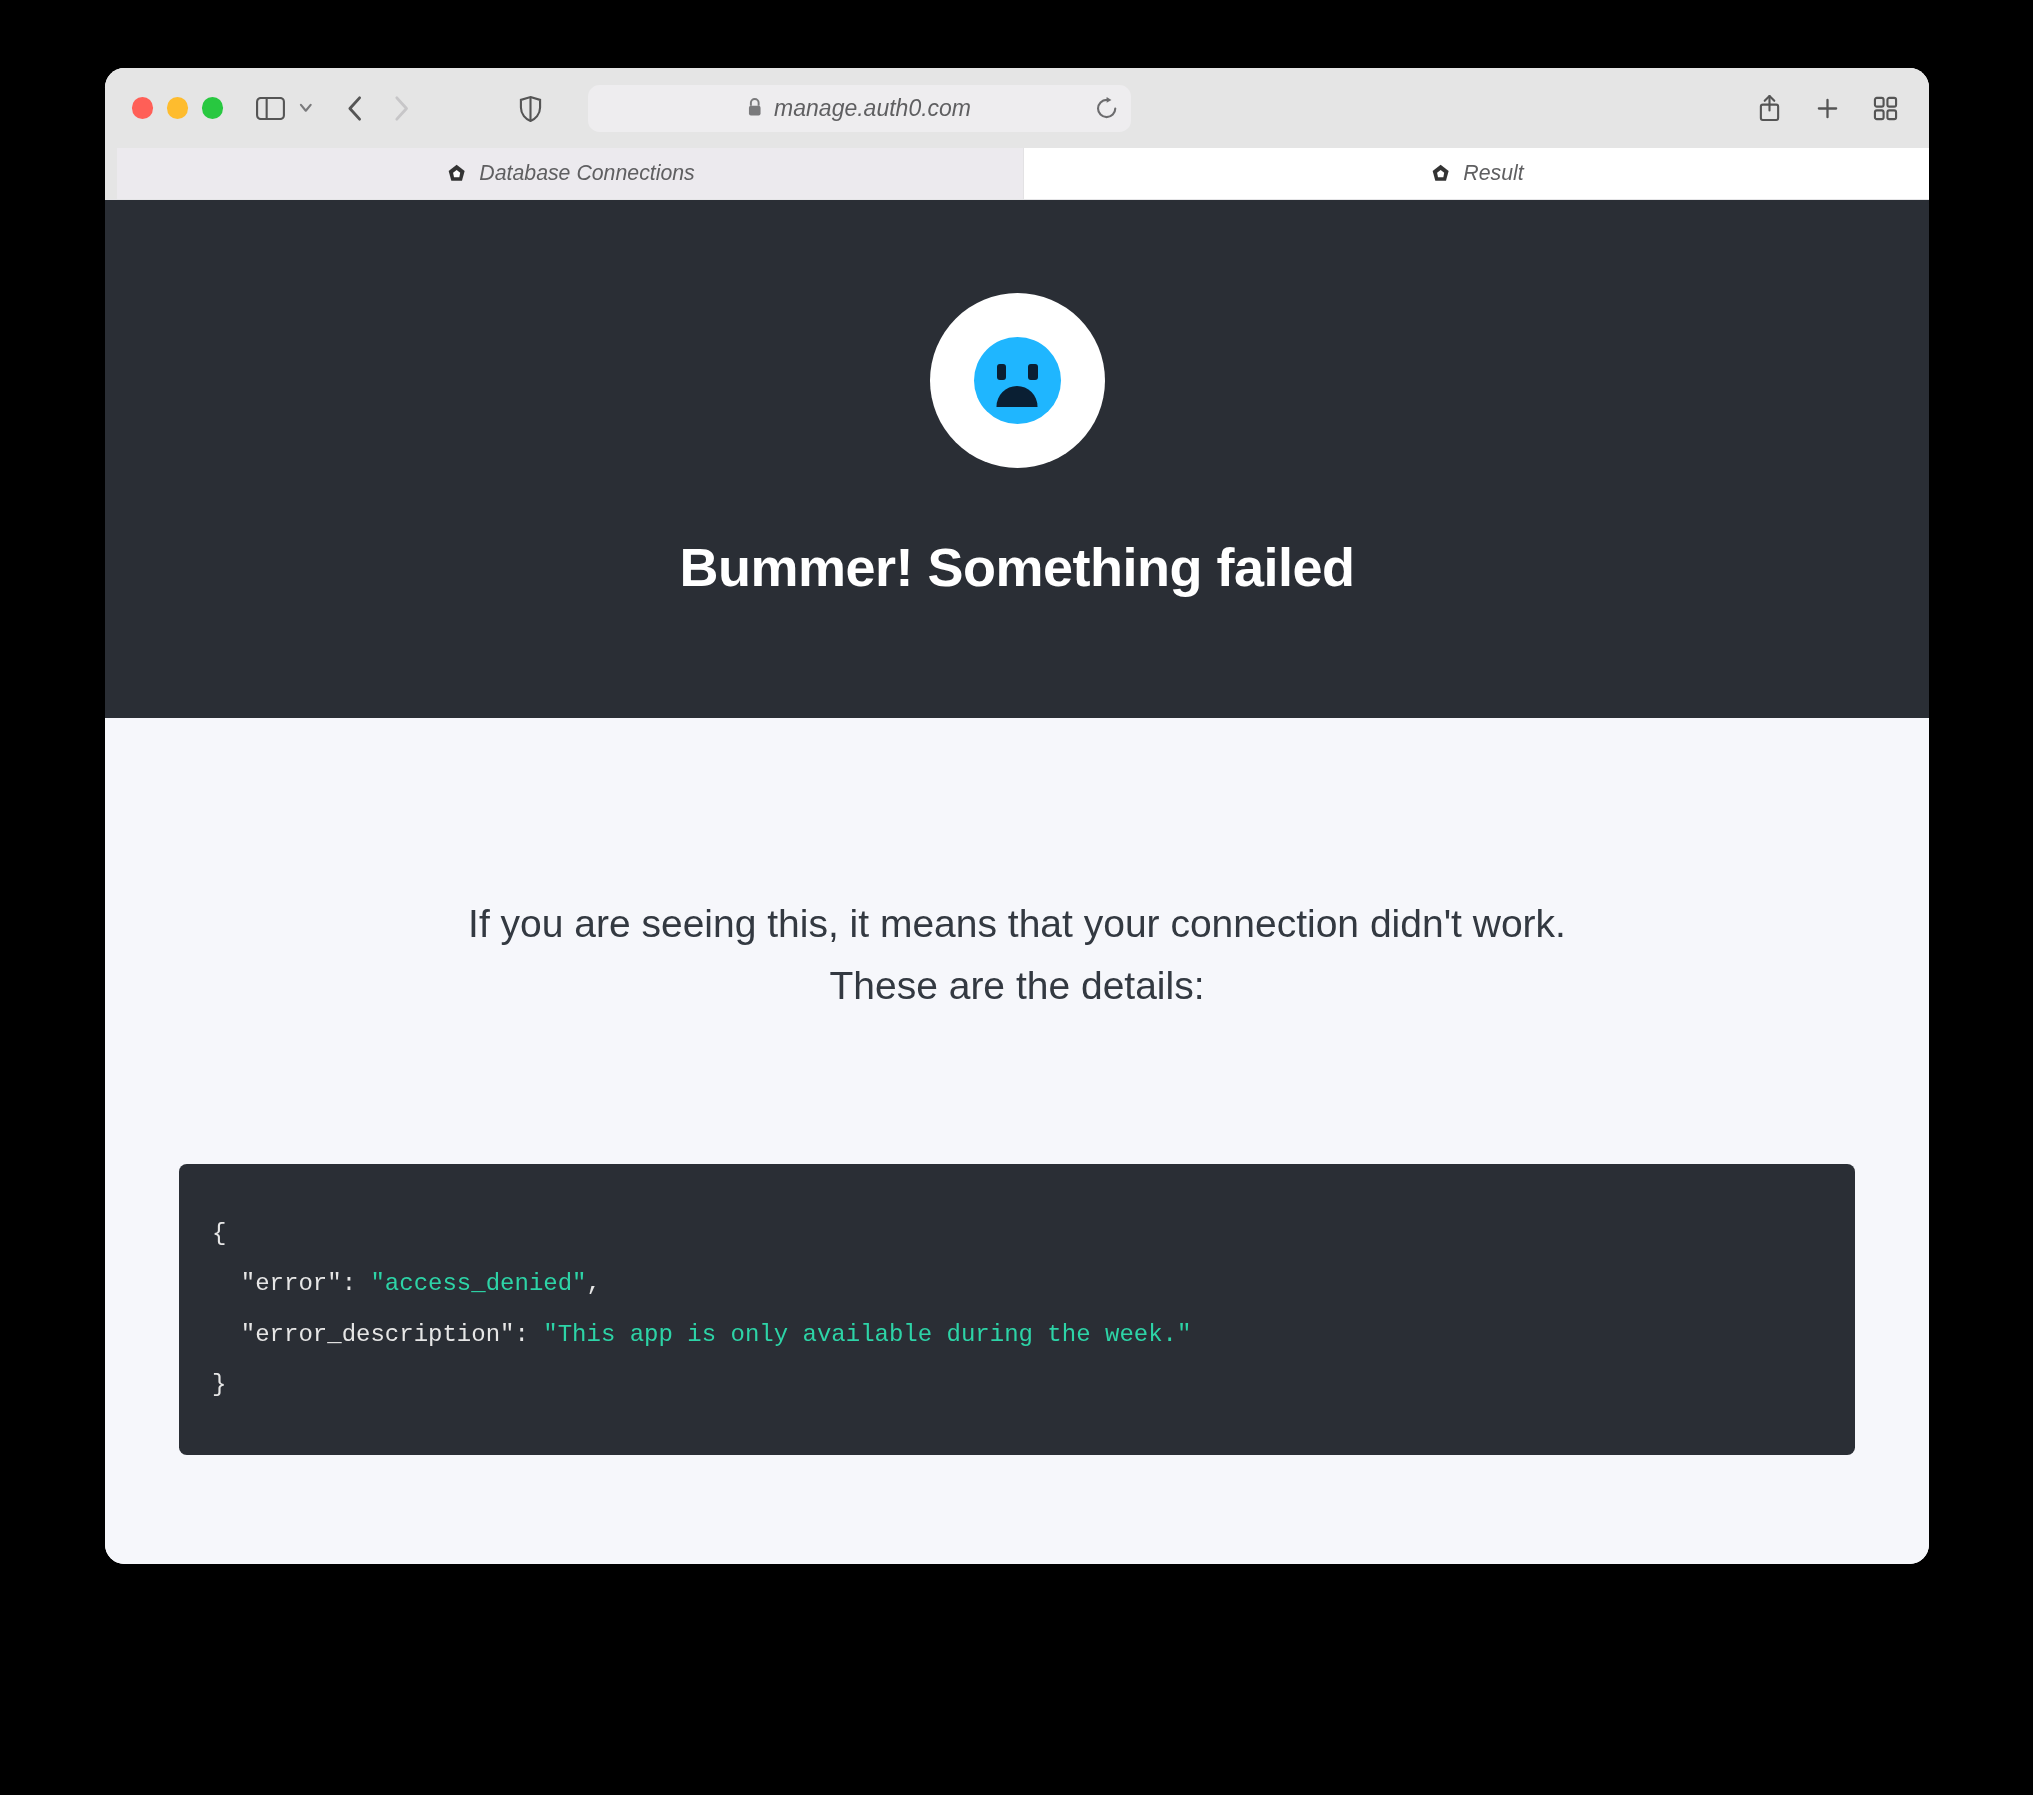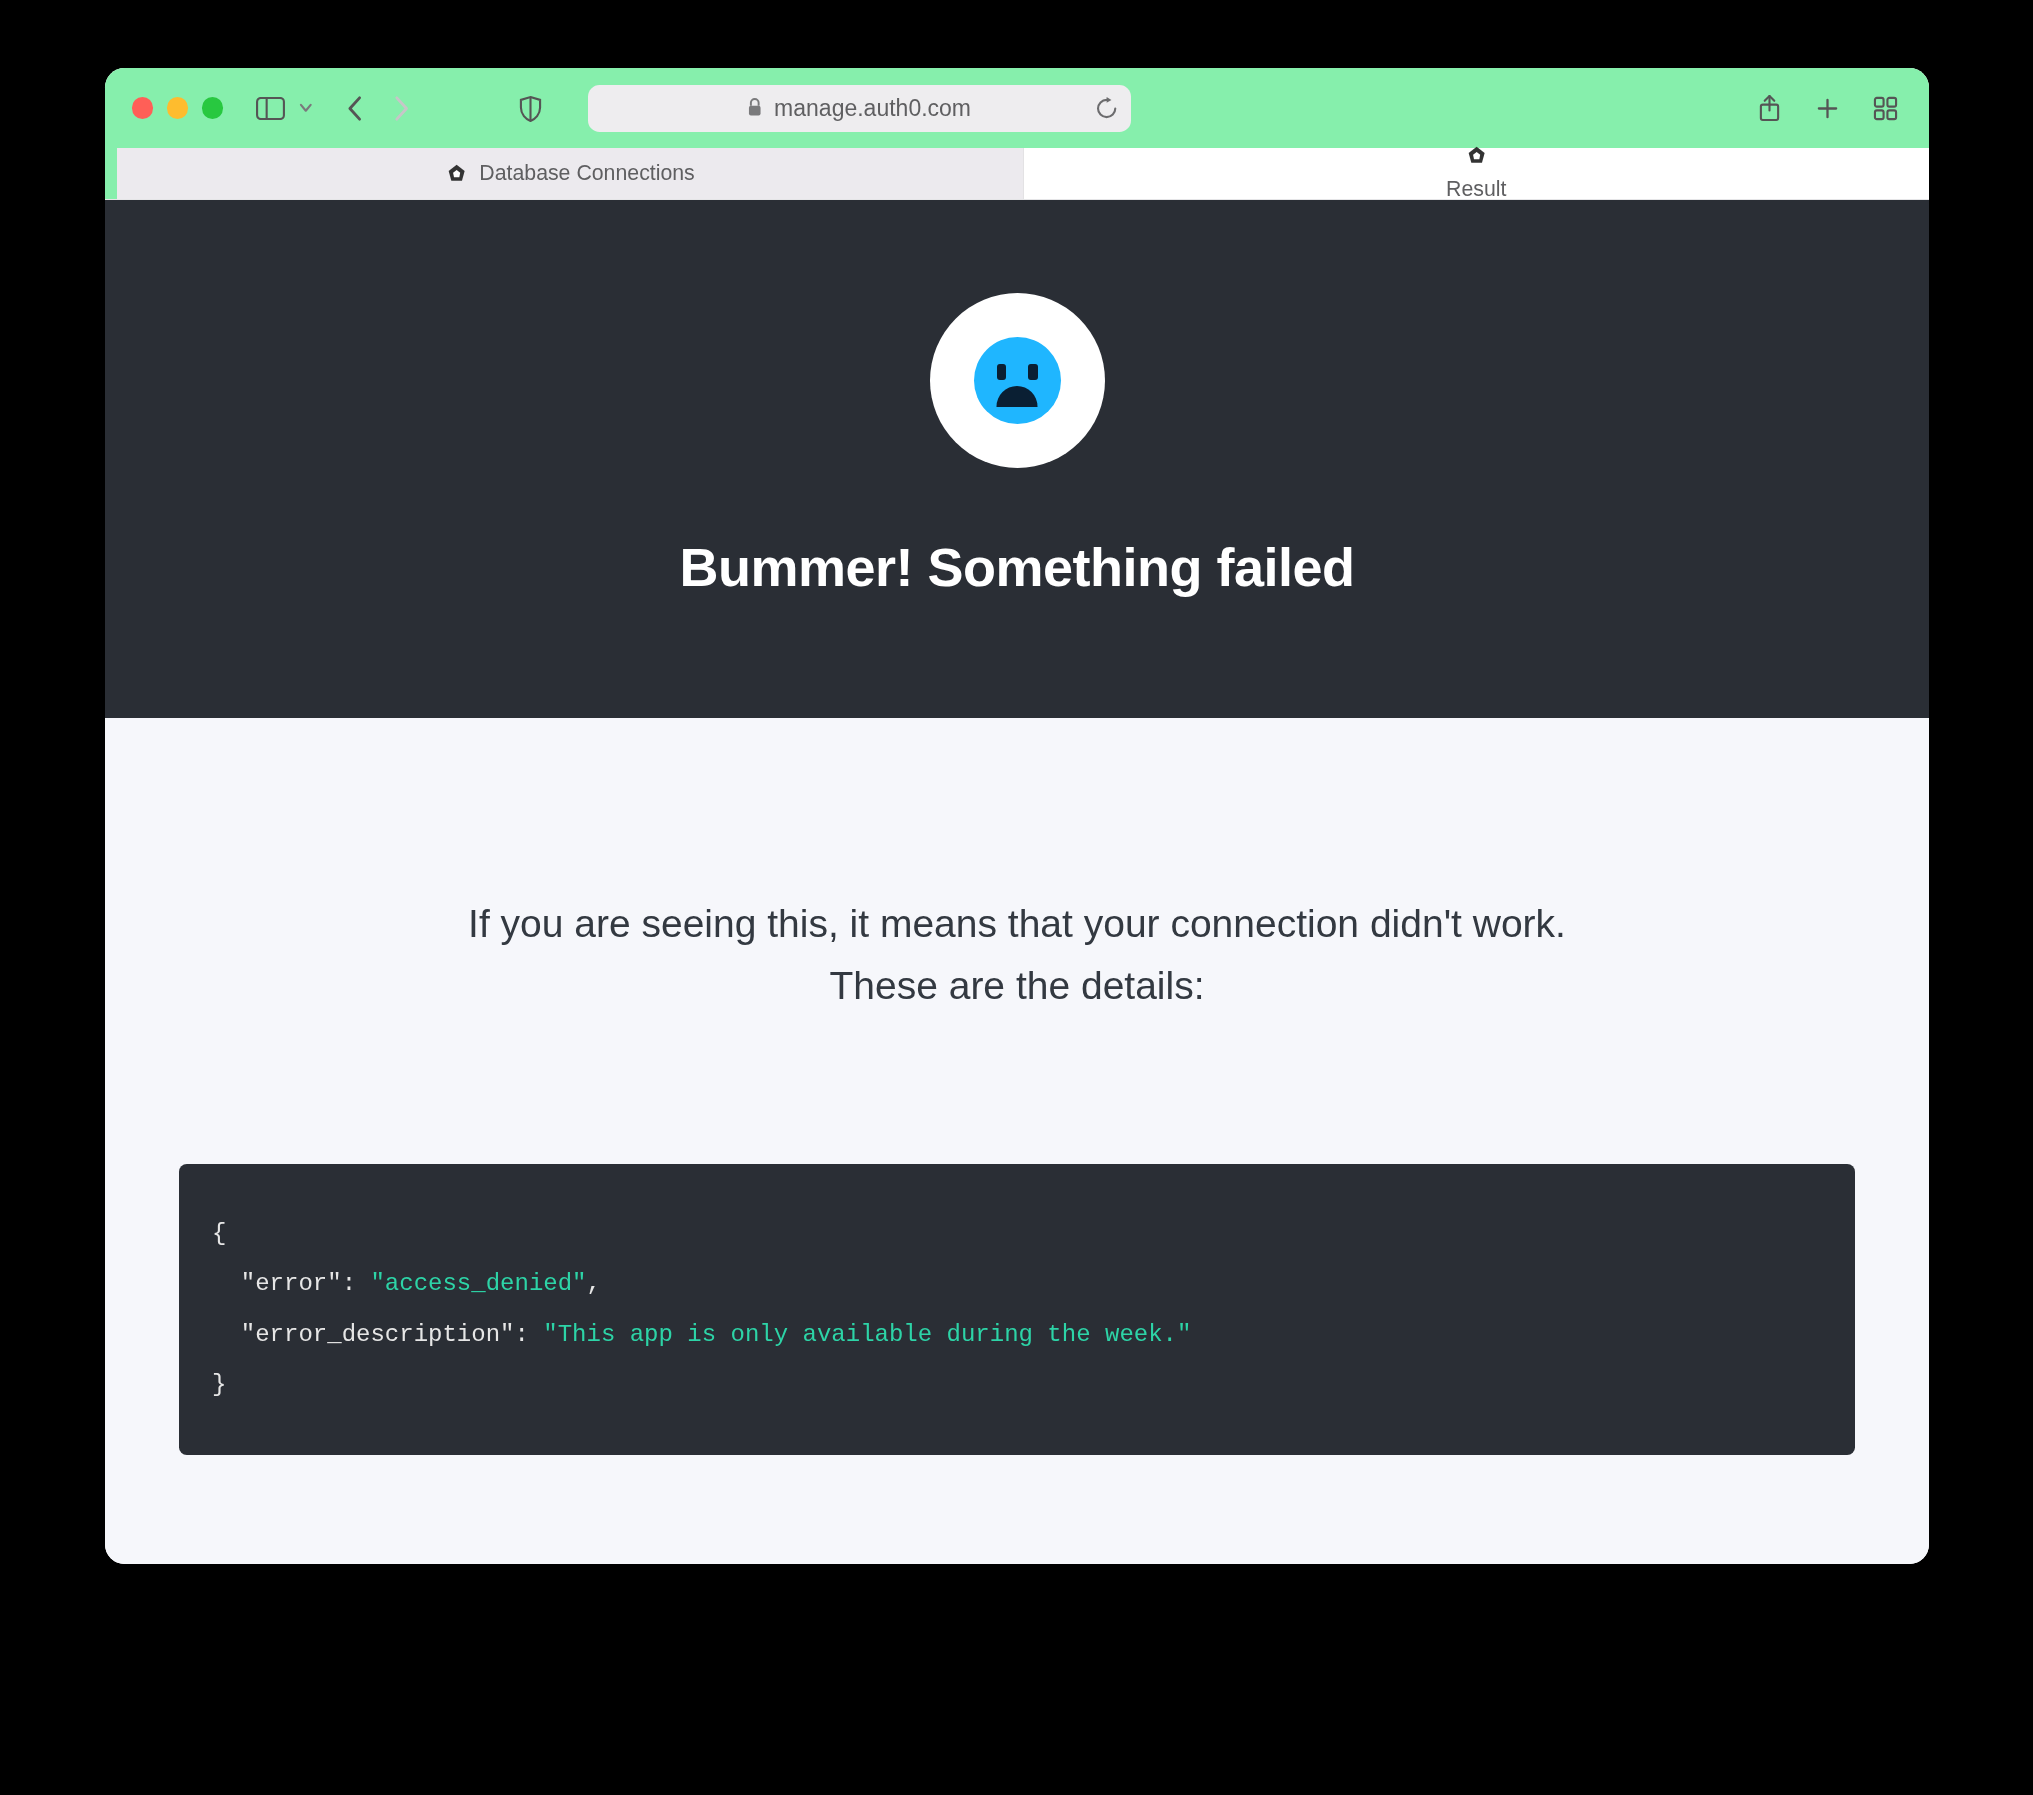--- a/index.html
+++ b/index.html
@@ -19,22 +19,23 @@
     }
     .window {
       width: 1824px;
       background: #fff;
       border-radius: 19.4px;
       overflow: hidden;
       box-shadow: 0 39px 78px rgba(0,0,0,0.5);
     }
     
     .chrome {
-      background: #86efac;
+      background: #e5e5e5;
       border-bottom: 1px solid #e5e5e7;
+      font-style: italic;
     }
     .toolbar {
       height: 80px;
       display: flex;
       align-items: center;
       padding: 0 27px;
       gap: 13.6px;
     }
     .traffic {
       display: flex;
@@ -109,21 +110,21 @@
     .tab {
       flex: 1;
       display: flex;
       align-items: center;
       justify-content: center;
       gap: 11.6px;
       font-size: 21.3px;
       color: #5f5f61;
       border-right: 1px solid #e3e2e4;
     }
-    .tab:last-child { border-right: none; flex-direction: column; }
+    .tab:last-child { border-right: none; }
     .tab.inactive {
       background: #eceaee;
     }
     .tab.active {
       background: #fff;
     }
     .tab-favicon {
       width: 23px;
       height: 23px;
       display: flex;

